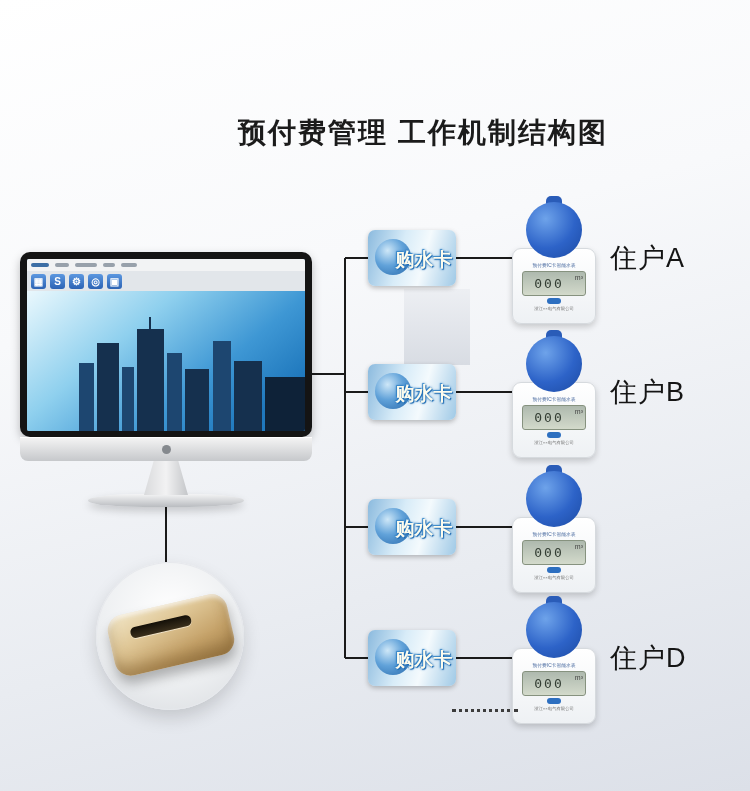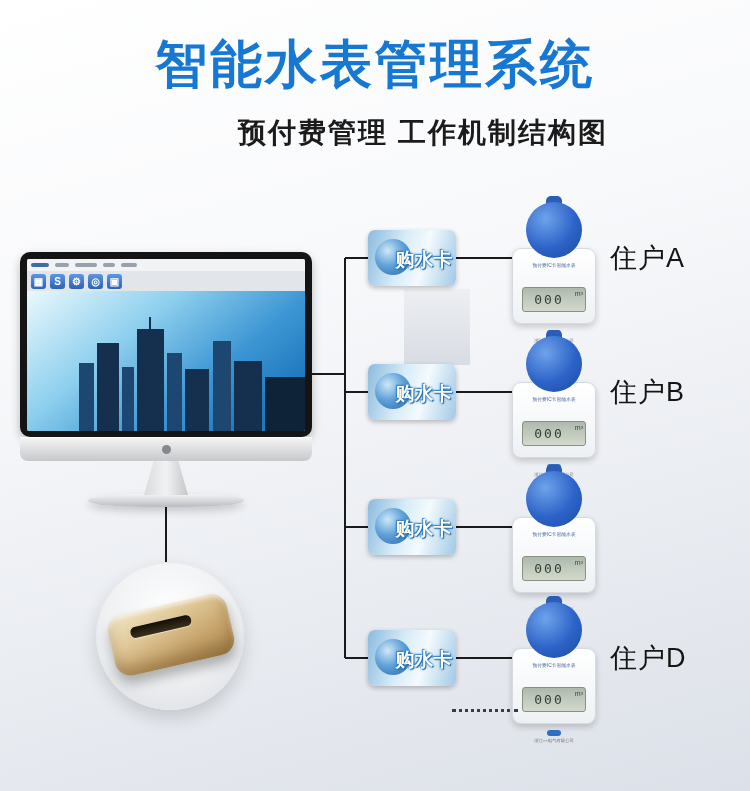--- a/index.html
+++ b/index.html
@@ -59,21 +59,21 @@
   .meter{position:absolute;left:512px;width:84px;height:132px;z-index:2;}
   .meter.p0{top:194px}.meter.p1{top:328px}.meter.p2{top:463px}.meter.p3{top:594px}
   .nub{position:absolute;left:34px;top:2px;width:16px;height:10px;border-radius:5px 5px 0 0;background:#2a5cb8;z-index:1;}
   .ball{position:absolute;left:14px;top:8px;width:56px;height:56px;border-radius:50%;z-index:3;
     background:radial-gradient(circle at 35% 30%,#6ea3ea 0%,#2d63c8 55%,#1c4aa2 100%);}
   .mbody{position:absolute;left:0;top:54px;width:84px;height:76px;z-index:2;box-sizing:border-box;padding-top:13px;
     background:linear-gradient(#ffffff,#eef1f4);border:1px solid #d6dade;border-radius:9px;
     box-shadow:0 3px 6px rgba(0,0,0,.18);}
   .mhead{font-size:6px;transform:scale(.8);transform-origin:50% 50%;color:#47699f;text-align:center;
     white-space:nowrap;line-height:7px;}
-  .lcd{position:relative;width:62px;height:23px;margin:18px auto;border:1px solid #86927f;border-radius:3px;
+  .lcd{position:relative;width:62px;height:23px;margin:2px auto;border:1px solid #86927f;border-radius:3px;
     background:linear-gradient(#aeb9ae,#d3dacb);}
   .digits{position:absolute;left:0;right:10px;top:4px;text-align:center;
     font-family:"DejaVu Sans Mono",monospace;font-size:13px;letter-spacing:2px;color:#333d33;}
   .unit{position:absolute;right:2px;top:2px;font-size:7px;color:#444;}
   .badge{width:14px;height:6px;border-radius:3px;background:#2d6fc0;margin:2px auto 1px;}
   .mco{font-size:6px;transform:scale(.72);transform-origin:50% 50%;color:#777;text-align:center;
     white-space:nowrap;line-height:7px;}
   
   .resident{position:absolute;left:602px;width:140px;font-size:27px;font-weight:500;color:#151515;
     letter-spacing:1px;z-index:2;margin-left:8px;}
@@ -93,21 +93,20 @@
       <line x1="345" y1="258" x2="345" y2="658"></line>
       <line x1="345" y1="258" x2="514" y2="258"></line>
       <line x1="345" y1="392" x2="514" y2="392"></line>
       <line x1="345" y1="527" x2="514" y2="527"></line>
       <line x1="345" y1="658" x2="514" y2="658"></line>
       <line x1="312" y1="374" x2="346" y2="374"></line>
       <line x1="166" y1="498" x2="166" y2="566"></line>
     </g>
   </svg>
 
-  <div class="title">智能水表管理系统</div>
   <div class="subtitle">预付费管理 工作机制结构图</div>
 
   <div class="monitor">
     <div class="frame">
       <div class="screen">
         <div class="menubar">
           <span class="mbar"></span>
           <span class="mbar"></span>
           <span class="mbar"></span>
           <span class="mbar"></span>

